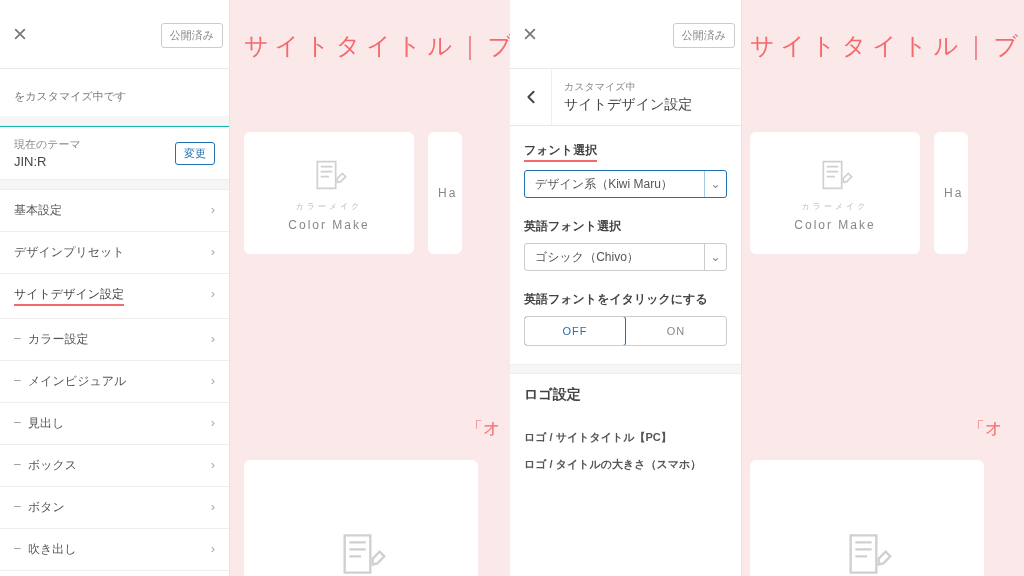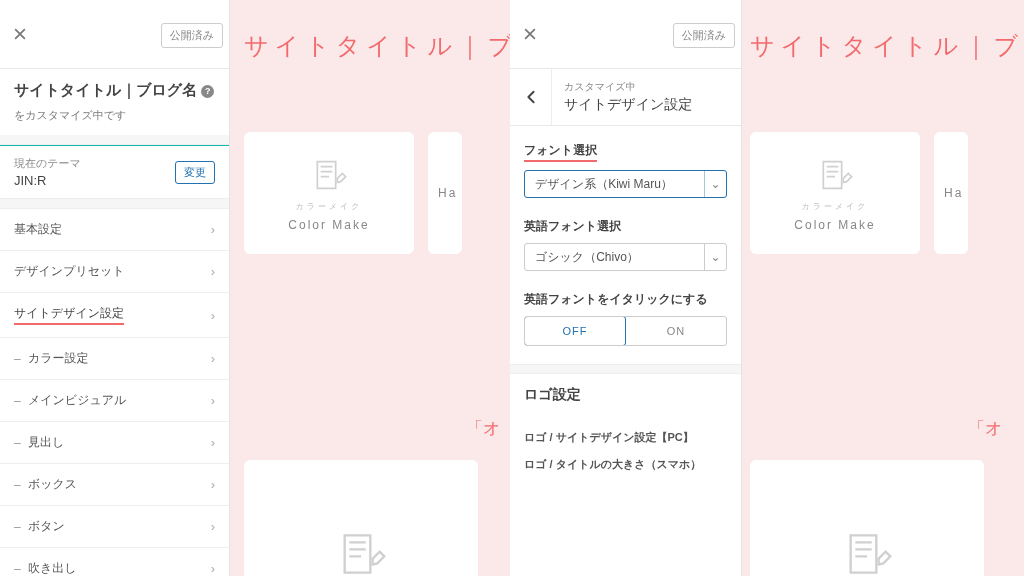--- a/index.html
+++ b/index.html
@@ -23,21 +23,21 @@
 .pub-btn{font-size:11px;color:#888;border:1px solid #ccc;border-radius:3px;padding:4px 8px;cursor:pointer}
 .head-a{padding:12px 14px}
 .head-a .line1{font-size:15px;font-weight:600;color:#444}
 .help-icon{display:inline-flex;width:13px;height:13px;border-radius:50%;background:#888;color:#fff;font-size:9px;align-items:center;justify-content:center;margin-left:4px;vertical-align:1px}
 .head-a .line2{font-size:11px;color:#777;margin-top:8px}
 .theme-block{border-top:1px solid #14b8a6;border-bottom:1px solid #eee;padding:10px 14px;display:flex;justify-content:space-between;align-items:center;background:#fff}
 .theme-left{font-size:11px;color:#888}
 .theme-name{font-size:13px;color:#444;margin-top:2px}
 .change-btn{font-size:11px;color:#2271b1;border:1px solid #2271b1;border-radius:3px;padding:3px 8px;cursor:pointer}
 .menu{background:#f6f6f6;flex:1;overflow-y:auto}
-.menu-item{background:#fff;border-bottom:1px solid #eee;padding:12px 14px;font-size:12px;color:#555;display:flex;justify-content:space-between;align-items:center;cursor:pointer}
+.menu-item{background:#fff;border-bottom:1px solid #eee;padding:12px 14px;font-size:12px;color:#555;display:flex;justify-content:space-between;cursor:pointer}
 .menu-item .chev{color:#aaa;font-size:13px}
 .menu-item.hl{color:#444;position:relative}
 .menu-item.hl .lbl{border-bottom:2px solid #f26a6d;padding-bottom:1px}
 .menu-sub{padding-left:28px;position:relative}
 .menu-sub:before{content:"–";position:absolute;left:14px;color:#999}
 .spacer{height:10px;background:#f6f6f6;border-bottom:1px solid #eee}
 .head-b{display:flex;align-items:center;border-bottom:1px solid #e8e8e8}
 .back{width:42px;height:56px;display:flex;align-items:center;justify-content:center;border-right:1px solid #eee;cursor:pointer}
 .back svg{width:14px;height:14px}
 .head-b .titles{padding:8px 12px}
@@ -74,21 +74,20 @@
 <div class="panel panel-a">
   <div class="topbar">
     <div class="close-icon">
       <svg viewBox="0 0 16 16" width="14" height="14">
           <path d="M3 3l10 10M13 3L3 13" stroke="currentColor" stroke-width="2" fill="none" stroke-linecap="round"></path>
         </svg>
     </div>
     <div class="pub-btn">公開済み</div>
   </div>
   <div class="head-a">
-    <div class="line1"><span>サイトタイトル｜ブログ名</span><span class="help-icon">?</span></div>
     <div class="line2">をカスタマイズ中です</div>
   </div>
   <div class="spacer"></div>
   <div class="theme-block">
     <div>
       <div class="theme-left">現在のテーマ</div>
       <div class="theme-name">JIN:R</div>
     </div>
     <div class="change-btn">変更</div>
   </div>
@@ -200,21 +199,21 @@
     <div class="section">
       <span class="slabel">英語フォントをイタリックにする</span>
       <div class="seg">
         <div class="on">OFF</div>
         <div>ON</div>
       </div>
     </div>
     <div class="hr"></div>
     <div class="logo-title">ロゴ設定</div>
     <div class="slider-row">
-      <div class="slider-lbl">ロゴ / サイトデザイン設定【PC】</div>
+      <div class="slider-lbl">ロゴ / サイトタイトル【PC】</div>
     </div>
     <div class="slider-row" style="padding-top:6px">
       <div class="slider-lbl">ロゴ / タイトルの大きさ（スマホ）</div>
     </div>
   </div>
 </div>
 
 <div class="preview nar" style="flex:1">
   <div class="title">サイトタイトル｜ブロ</div>
   <div class="cards">

